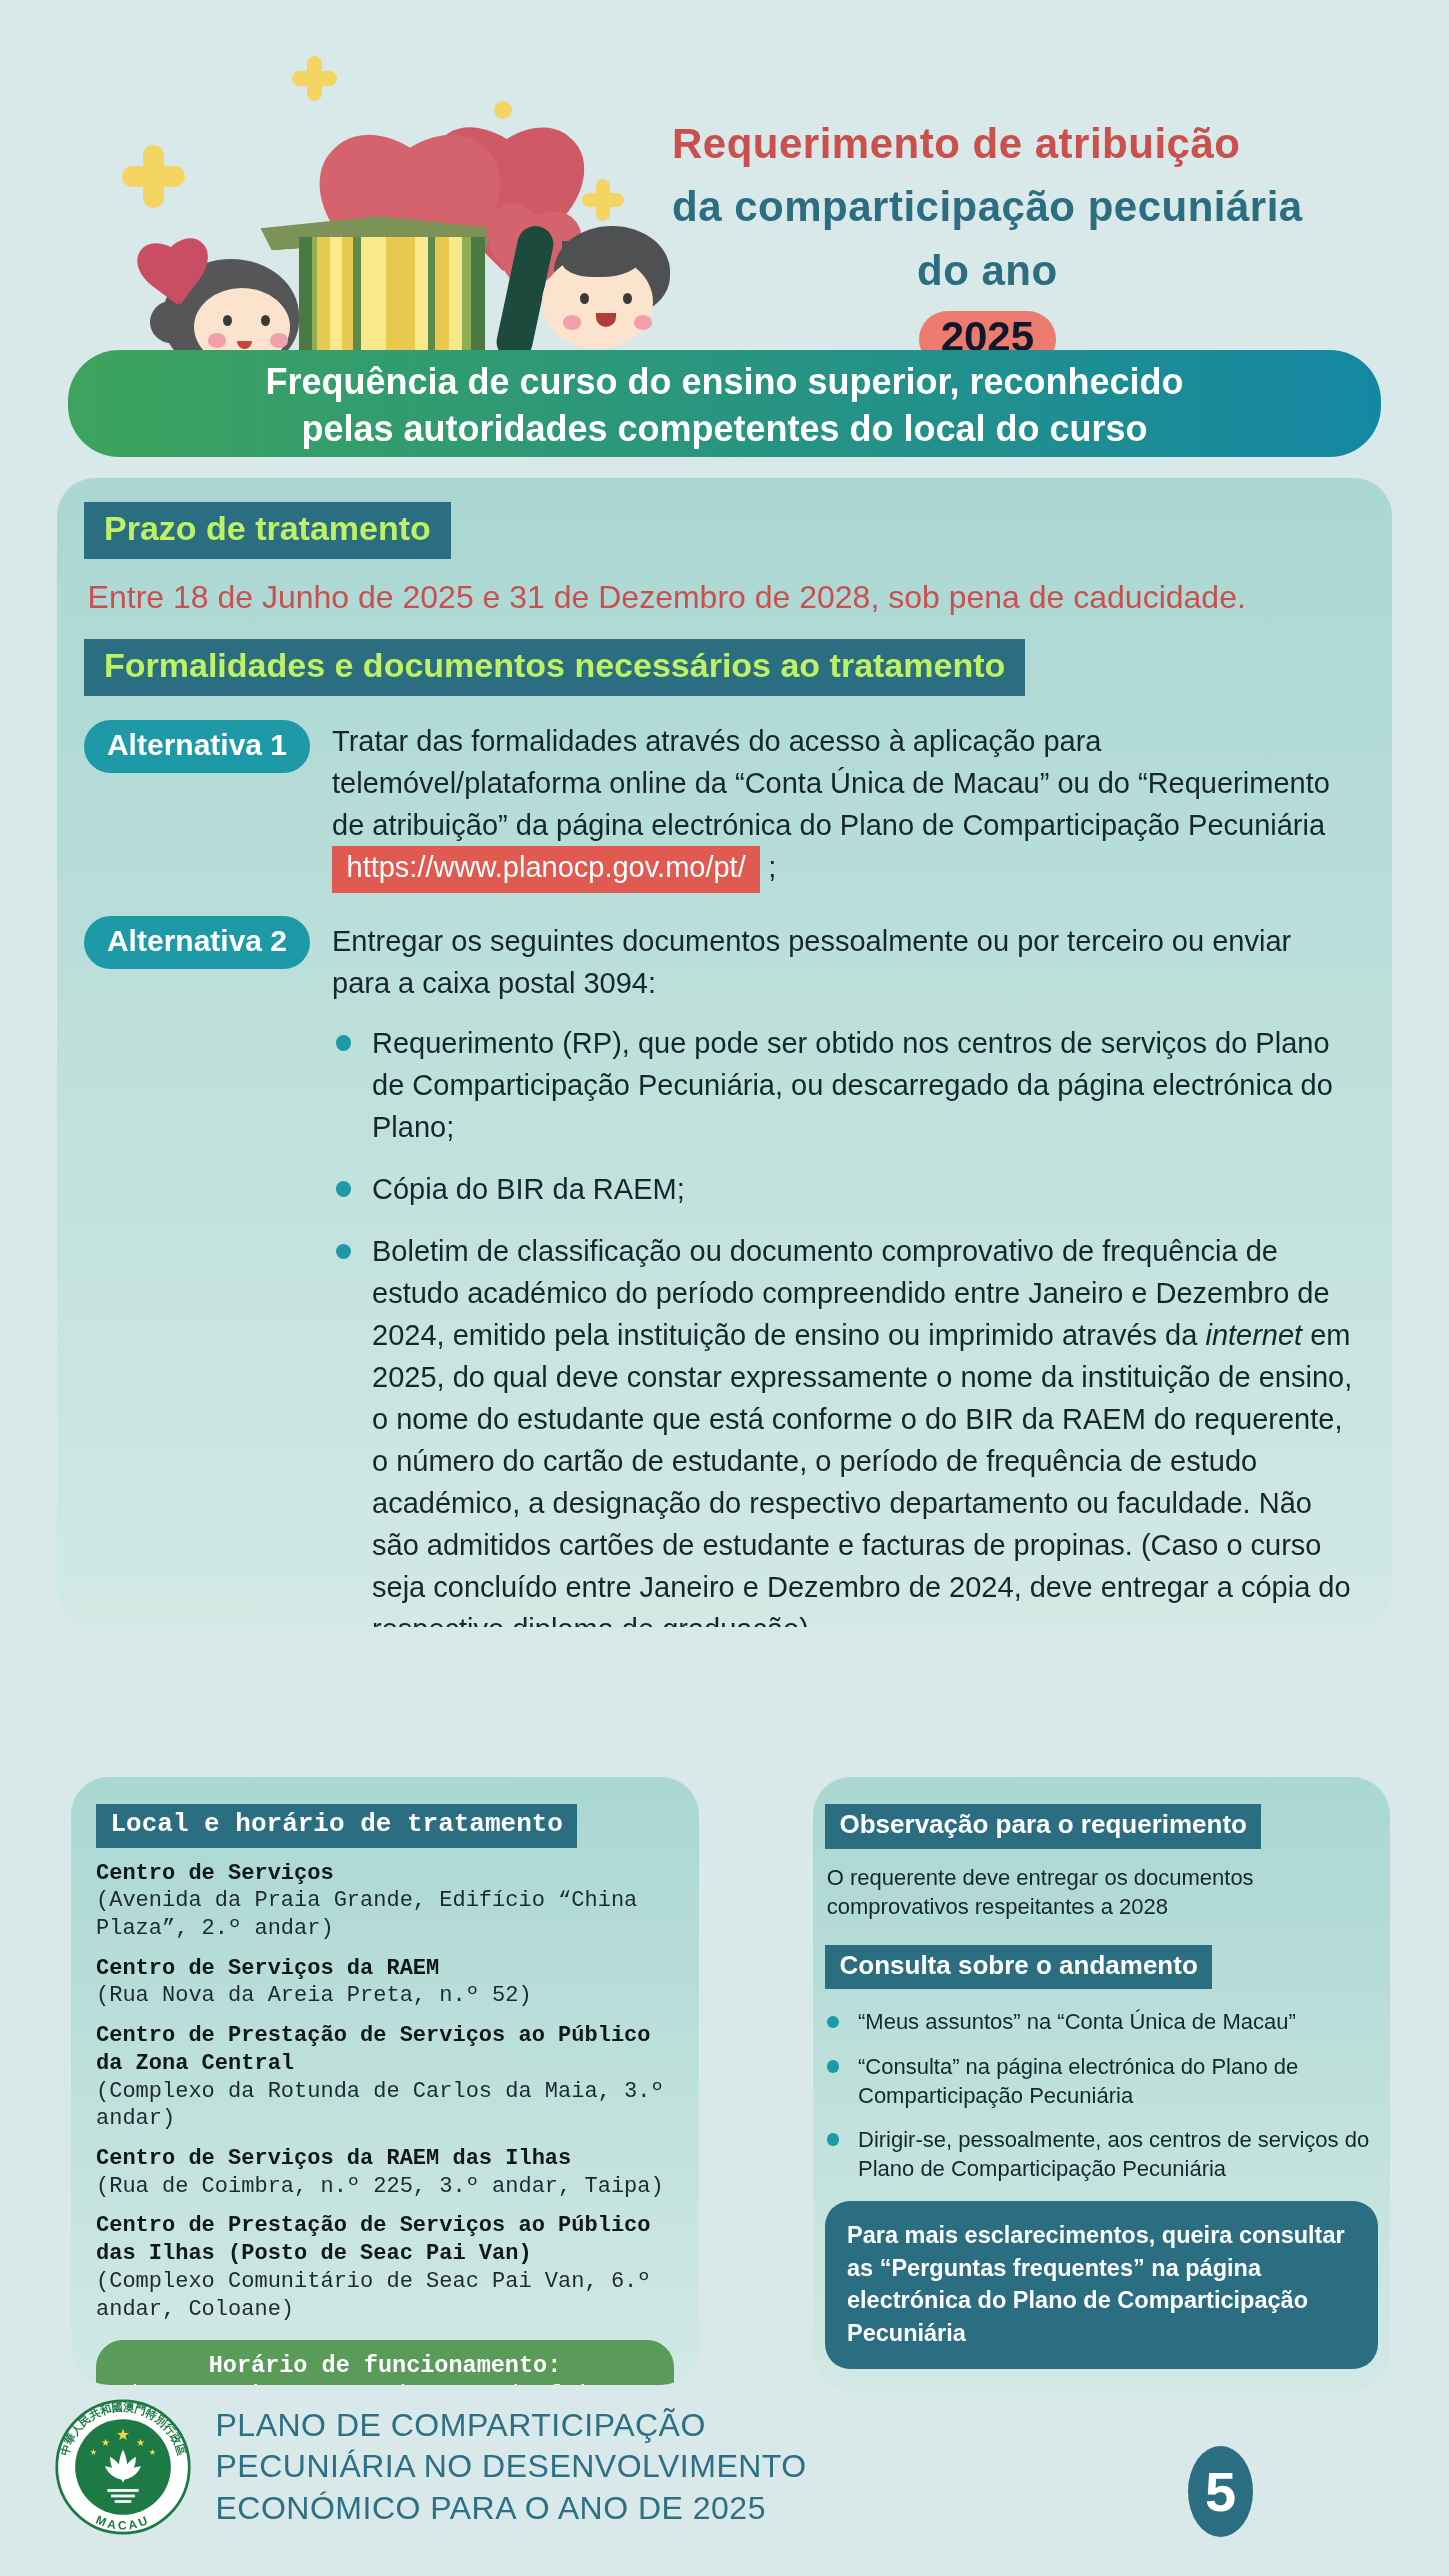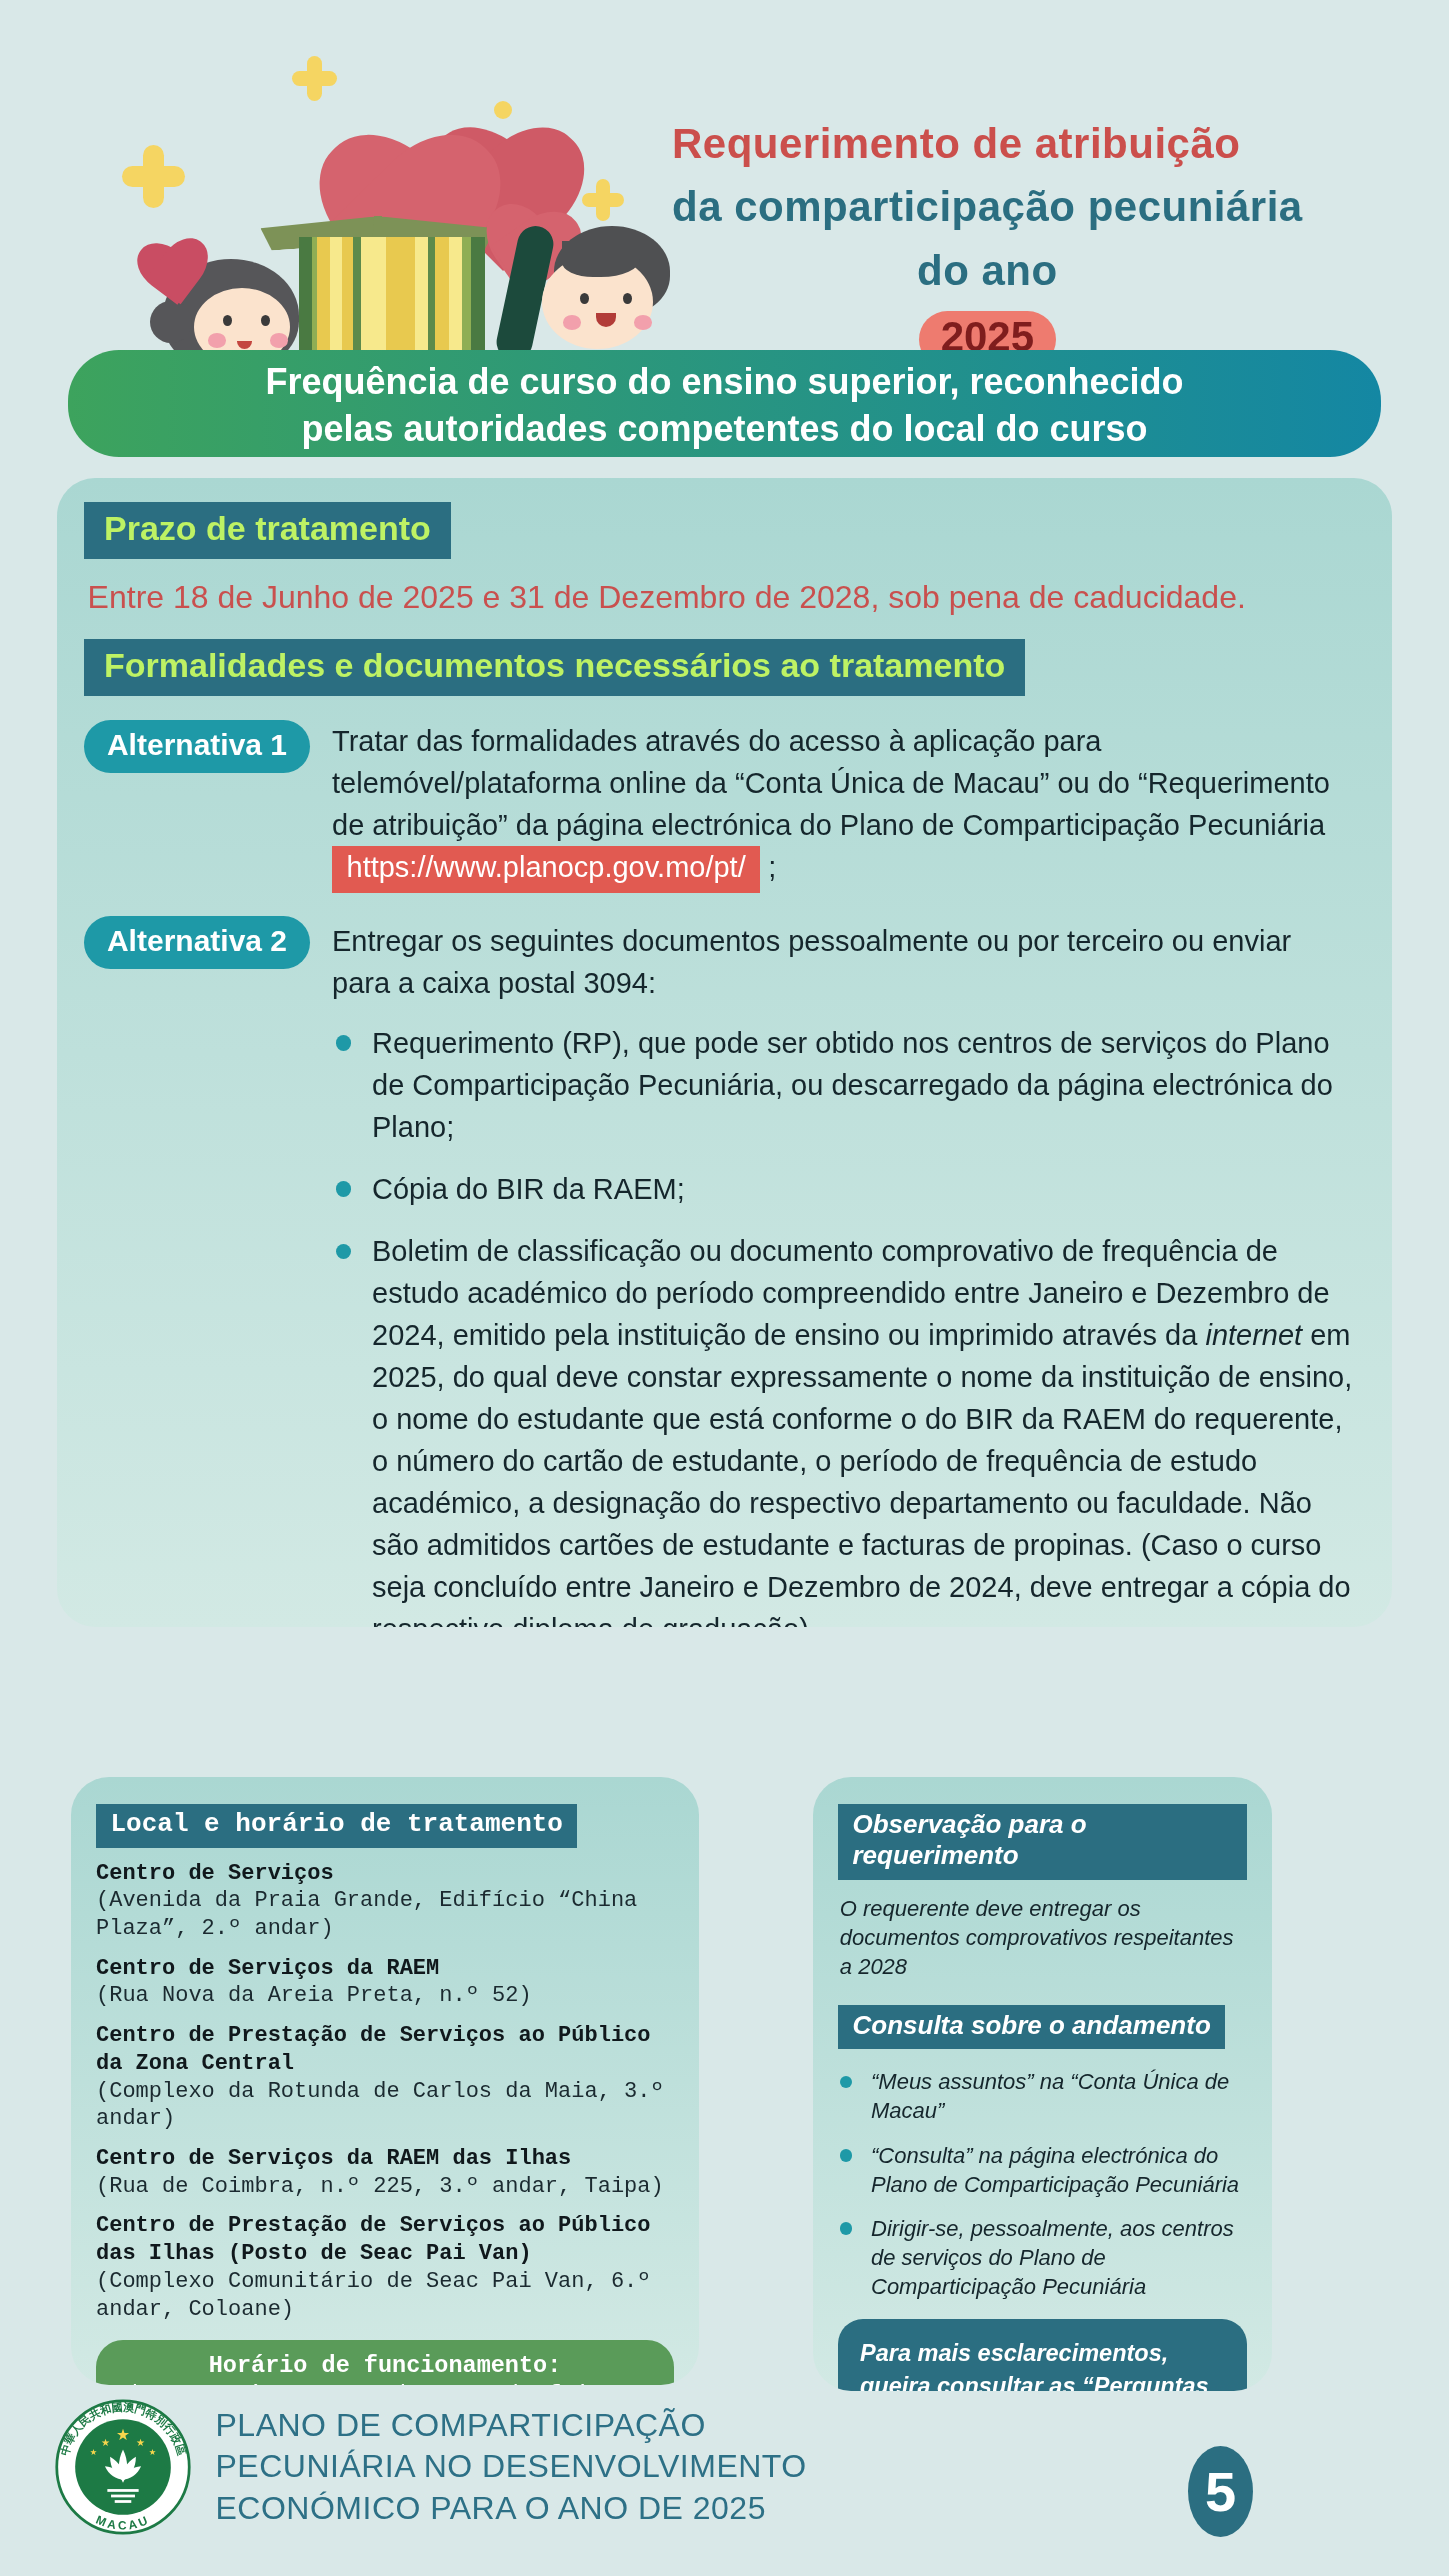--- a/index.html
+++ b/index.html
@@ -26,32 +26,32 @@
   .eye{width:9px;height:11px;background:#3a3a3a;border-radius:50%;}
   .blush{width:18px;height:14.5px;background:#f2a0ac;border-radius:50%;}
   .mouth{background:#c4463f;border-radius:0 0 16.3px 16.3px;}
 
   
   .title{position:absolute;left:672px;top:120px;z-index:2;}
   .title .line{font-size:42px;font-weight:bold;margin-bottom:15.4px;letter-spacing:0.5px;}
   .t-red{color:#cb4f4c;}
   .t-teal{color:#2b6e81;}
   .t-row{display:flex;align-items:center;gap:16.3px;flex-direction:column;}
-  .year-pill{display:inline-block;background:#ee7b6f;color:#7f1d1d;font-size:42px;font-weight:bold;padding:1.8px 22px 7.2px;border-radius:36px;}
+  .year-pill{display:inline-block;background:#ee7b6f;color:#0f172a;font-size:42px;font-weight:bold;padding:1.8px 22px 7.2px;border-radius:36px;}
 
   
   .banner{position:absolute;left:68px;top:350px;width:1313px;height:107px;z-index:3;
     background:linear-gradient(90deg,#3da35d,#1487a3);border-radius:51px;
     color:#ffffff;font-weight:bold;font-size:36px;text-align:center;line-height:1.3;padding-top:9px;box-sizing:border-box;}
 
   
   .panel{position:absolute;background:linear-gradient(180deg,#aad7d2,#d2e9e4);border-radius:38px;box-sizing:border-box;z-index:2;}
   .panel-main{left:57px;top:478px;width:1335px;height:1149px;padding:23.5px 36px 27px 27px;overflow:hidden;}
   .panel-left{left:71px;top:1777px;width:628px;height:608px;padding:27px 25px;overflow:hidden;font-family:Liberation Mono, monospace;}
-  .panel-right{left:813px;top:1777px;width:459px;height:614px;padding:27px 25px;overflow:hidden;font-style:italic;}
+  .panel-right{left:813px;top:1777px;width:577px;height:614px;padding:27px 12px;overflow:hidden;}
 
   .chip{display:inline-block;background:#2b6e81;color:#bef264;font-weight:bold;font-size:34px;padding:7.2px 20px 11px;}
   .chip-sm{display:inline-block;background:#2b6e81;color:#ffffff;font-weight:bold;font-size:26px;padding:5.4px 14.5px 8.2px;}
   .red-line{color:#c9504e;font-size:32px;margin:20px 0 0 3.6px;}
   .chip2{margin-top:23.5px;}
 
   .alt-row{display:grid;grid-template-columns:226px 1fr;column-gap:22px;margin-top:23.5px;}
   .badge{background:#1e99a7;color:#ffffff;font-weight:bold;font-size:30px;text-align:center;padding:8.2px 0 11px;border-radius:27px;height:fit-content;}
   .alt-text{font-size:29px;line-height:1.45;color:#15262c;}
   .alt-text p{margin:3.6px 0 0 0;}

